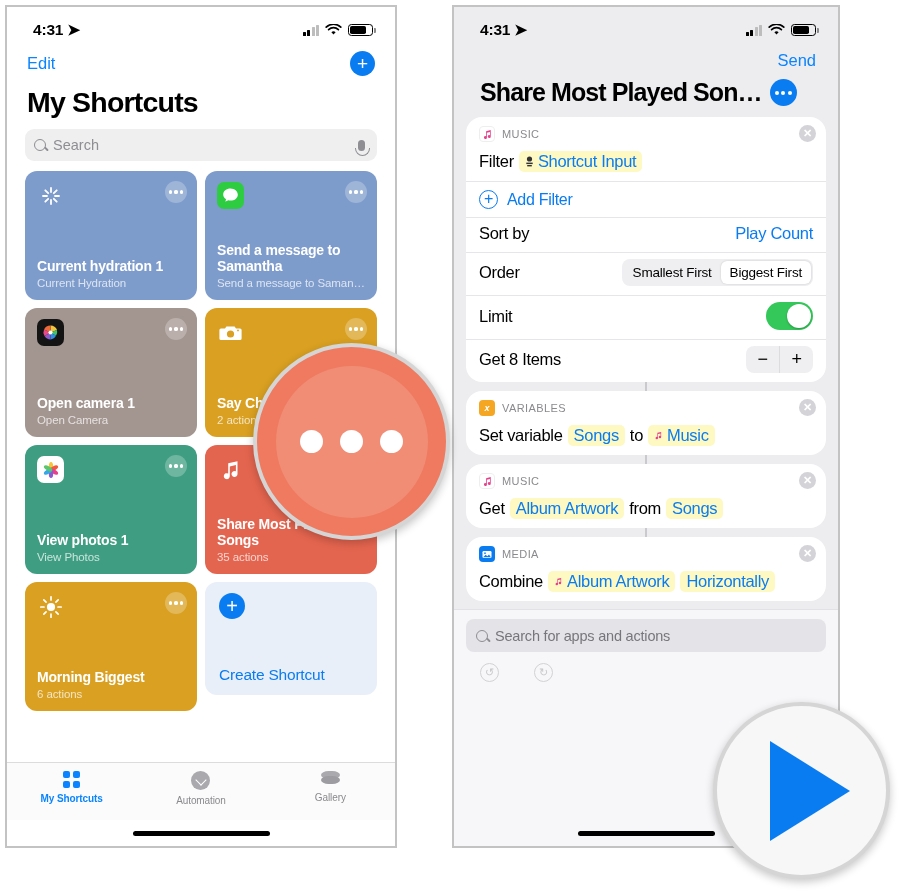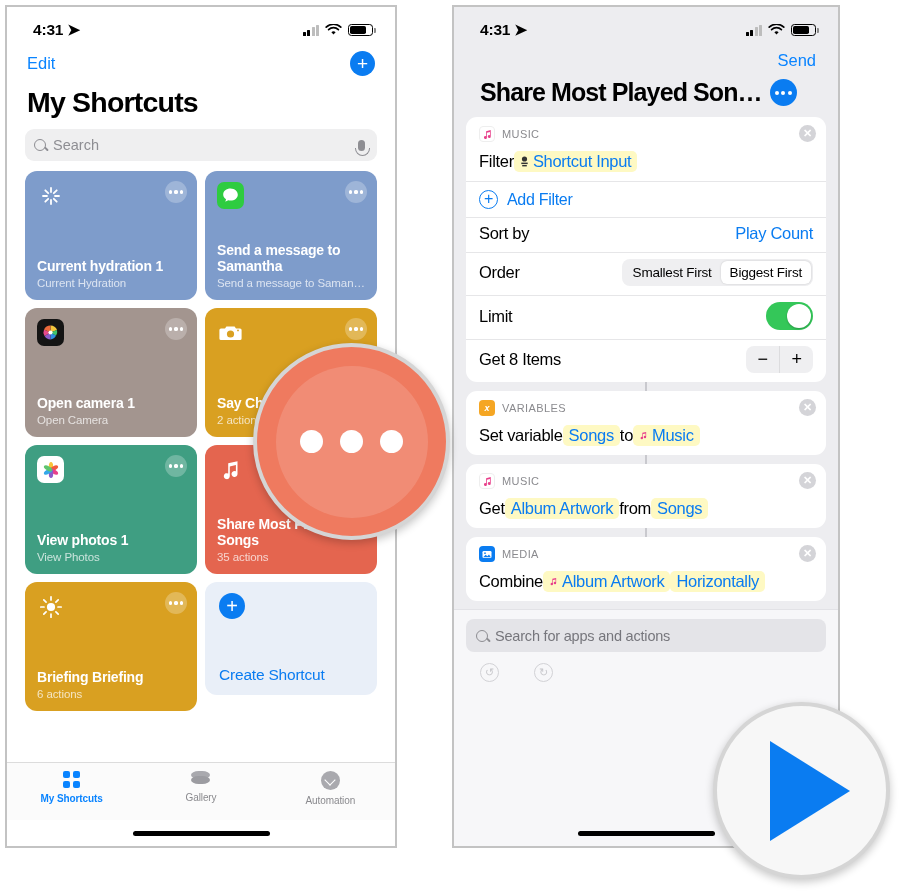--- a/index.html
+++ b/index.html
@@ -112,30 +112,30 @@
   .r-title-row { display:flex; align-items:center; gap:8px; padding: 6px 16px 10px 26px; }
   .r-title { font-size:25px; font-weight:bold; letter-spacing:-0.9px; color:#000; }
   .r-dots {
     width:27px; height:27px; border-radius:50%; background:#0a7cf1;
     display:flex; align-items:center; justify-content:center; gap:2.6px; flex:none;
   }
   .r-dots b { width:4px; height:4px; border-radius:50%; background:#fff; display:block; }
 
   .actions { padding: 0 12px; display:flex; flex-direction:column; align-items:stretch; flex:none; }
   .connector { width:2px; height:9px; background:#c9c9ce; margin:0 auto; }
-  .acard { background:#fff; border-radius:11px; position:relative; overflow:hidden; }
+  .acard { background:#fff; border-radius:16px; position:relative; overflow:hidden; }
   .acard-head { display:flex; align-items:center; gap:7px; padding: 9px 12px 3px 13px; }
   .acard-head .app-ico { width:16px; height:16px; border-radius:4px; display:flex; align-items:center; justify-content:center; font-size:10px; color:#fff; flex:none;}
   .acard-head .app-name { font-size:11px; color:#8a8a8e; letter-spacing:0.4px; }
   .xbtn {
     position:absolute; top:8px; right:10px; width:17px; height:17px; border-radius:50%;
     background:#d4d4d8; color:#fff; font-size:11px; line-height:17px; text-align:center; font-weight:bold;
   }
   .arow {
-    display:flex; align-items:center; flex-wrap:wrap; 
+    display:flex; align-items:center; flex-wrap:wrap; gap:5px;
     padding: 6px 13px 9px 13px; font-size:16.5px; color:#000; letter-spacing:-0.3px;text-align:right;
   }
   .arow.divided { border-top:1px solid #e6e6e8; }
   .arow.sb { justify-content:space-between; }
   .tok { background:#fef9c3; color:#0a7cf1; border-radius:5px; padding:1px 6px; display:inline-flex; align-items:center; gap:4px; }
   .blue-txt { color:#0a7cf1; }
   .addfilter { display:flex; align-items:center; gap:9px; padding: 8px 13px; border-top:1px solid #e6e6e8; }
   .circ-plus { width:19px; height:19px; border-radius:50%; border:1.6px solid #0a7cf1; color:#0a7cf1; font-size:14px; line-height:16px; text-align:center; font-weight:300; }
   .addfilter span { color:#0a7cf1; font-size:16px; letter-spacing:-0.3px;}
   .seg { display:flex; background:#efeff1; border-radius:8px; padding:2px; }
@@ -373,21 +373,21 @@
                   <line x1="7.1" y1="16.9" x2="4.8" y2="19.2"></line>
               </g>
             </svg>
           </div>
           <div class="dots">
               <b></b>
               <b></b>
               <b></b>
             </div>
           <div>
-            <div class="ctitle">Briefing Briefing</div>
+            <div class="ctitle">Morning Biggest</div>
             <div class="csub">6 actions</div>
           </div>
         </div>
 
         <div class="create-card">
           <div class="cc-plus">+</div>
           <div class="cc-label">Create Shortcut</div>
         </div>
 
       </div>
@@ -396,29 +396,29 @@
         <div class="tab active">
           <span class="sq-grid">
               <b></b>
               <b></b>
               <b></b>
               <b></b>
             </span>
           <span class="tlabel">My Shortcuts</span>
         </div>
         <div class="tab">
-          <span class="gallery-ico">
-              <b></b>
-              <b></b>
-            </span>
-          <span class="tlabel">Gallery</span>
-        </div>
-        <div class="tab">
           <span class="autom-ico"></span>
           <span class="tlabel">Automation</span>
+        </div>
+        <div class="tab">
+          <span class="gallery-ico">
+              <b></b>
+              <b></b>
+            </span>
+          <span class="tlabel">Gallery</span>
         </div>
       </div>
       <div class="home-wrap">
         <div class="home-ind"></div>
       </div>
 
     </div>
   </div>
 
   <div class="phone" id="phone-right">

